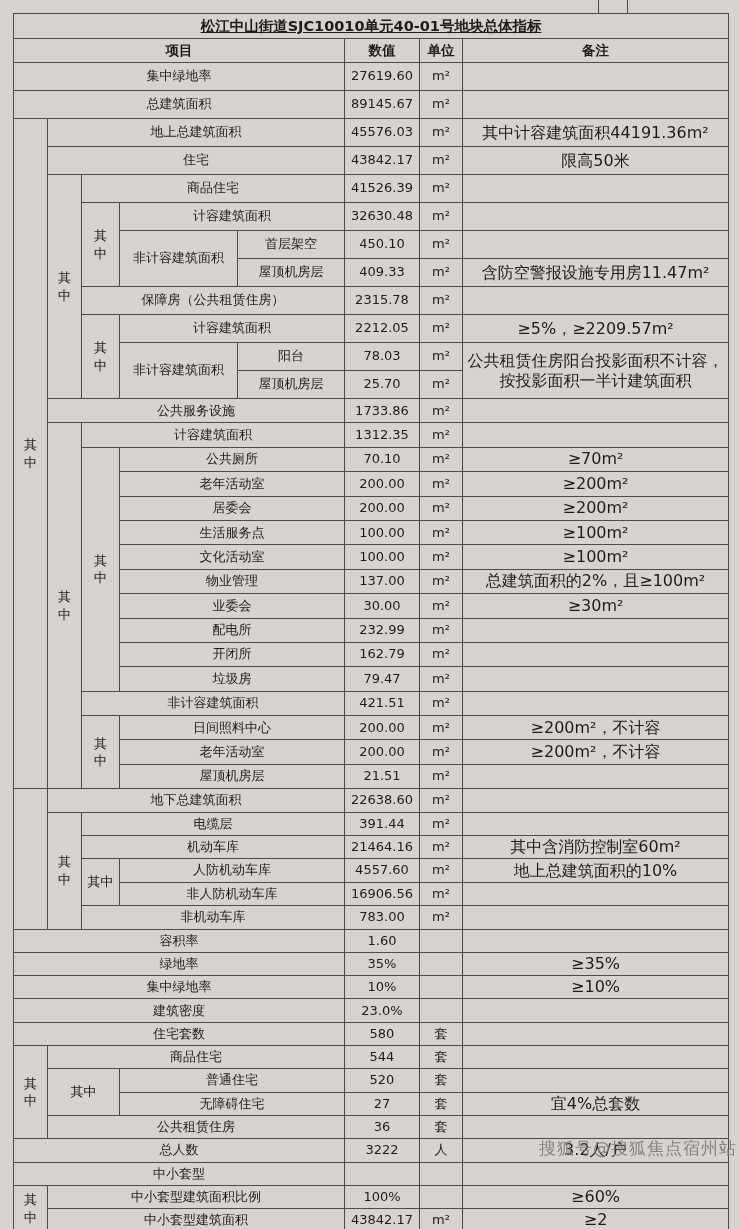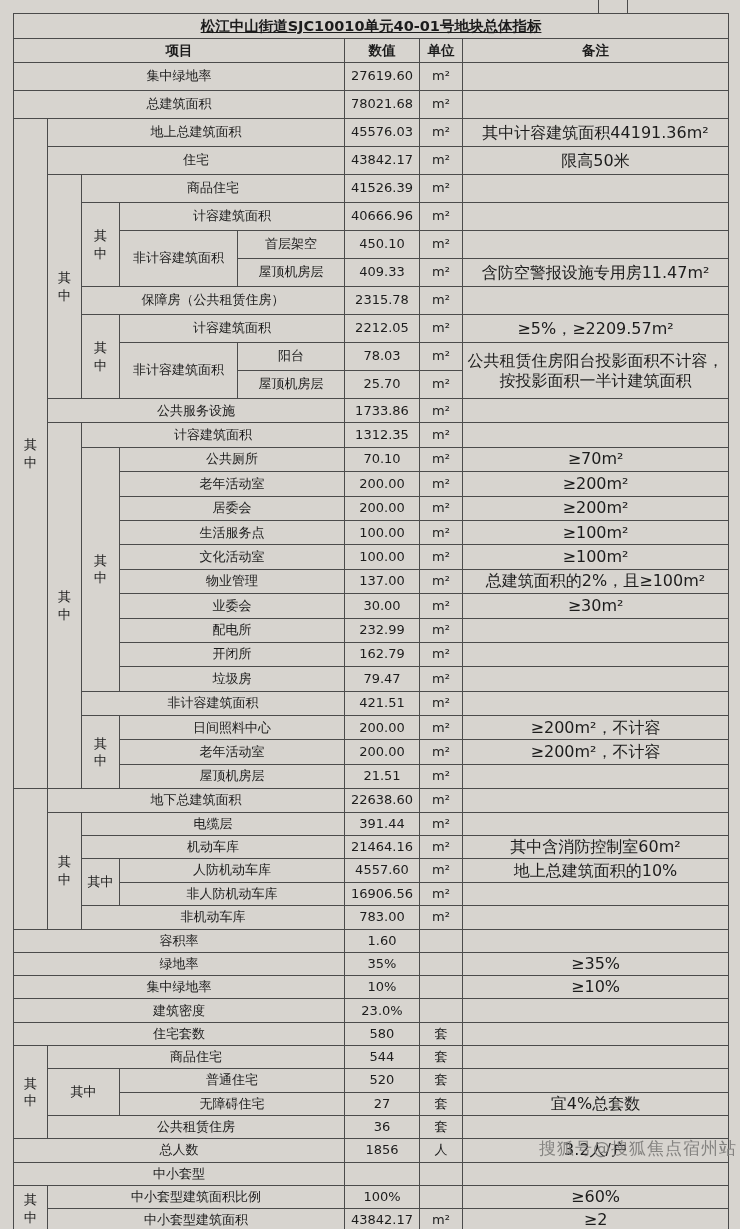--- a/index.html
+++ b/index.html
@@ -71,21 +71,21 @@
 
   <tr class="s1">
     <td colspan="5">集中绿地率</td>
     <td>27619.60</td>
     <td>m²</td>
     <td class="rk"></td>
   </tr>
 
   <tr class="s1">
     <td colspan="5">总建筑面积</td>
-    <td>78021.68</td>
+    <td>89145.67</td>
     <td>m²</td>
     <td class="rk"></td>
   </tr>
 
   <tr class="s1">
     <td rowspan="26" class="qzv">其中</td>
     <td colspan="4">地上总建筑面积</td>
     <td>45576.03</td>
     <td>m²</td>
     <td class="rk">其中计容建筑面积44191.36m²</td>
@@ -102,21 +102,21 @@
     <td rowspan="8" class="qzv">其中</td>
     <td colspan="3">商品住宅</td>
     <td>41526.39</td>
     <td>m²</td>
     <td class="rk"></td>
   </tr>
 
   <tr class="s1">
     <td rowspan="3" class="qzv">其中</td>
     <td colspan="2">计容建筑面积</td>
-    <td>40666.96</td>
+    <td>32630.48</td>
     <td>m²</td>
     <td class="rk"></td>
   </tr>
 
   <tr class="s1">
     <td rowspan="2">非计容建筑面积</td>
     <td>首层架空</td>
     <td>450.10</td>
     <td>m²</td>
     <td class="rk"></td>
@@ -378,21 +378,21 @@
 
   <tr class="s4">
     <td colspan="4">公共租赁住房</td>
     <td>36</td>
     <td>套</td>
     <td class="rk"></td>
   </tr>
 
   <tr class="s4">
     <td colspan="5">总人数</td>
-    <td>1856</td>
+    <td>3222</td>
     <td>人</td>
     <td class="rk">3.2人/户</td>
   </tr>
 
   <tr class="s4">
     <td colspan="5">中小套型</td>
     <td></td>
     <td></td>
     <td class="rk"></td>
   </tr>

